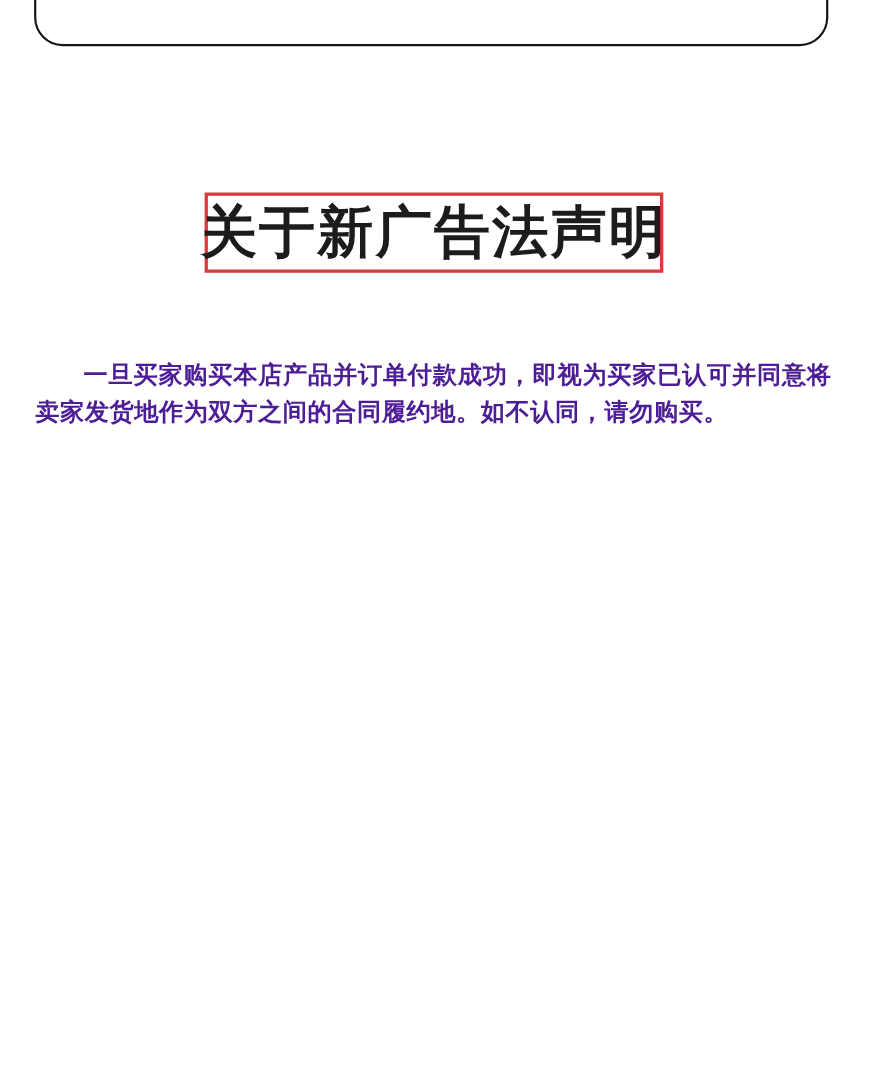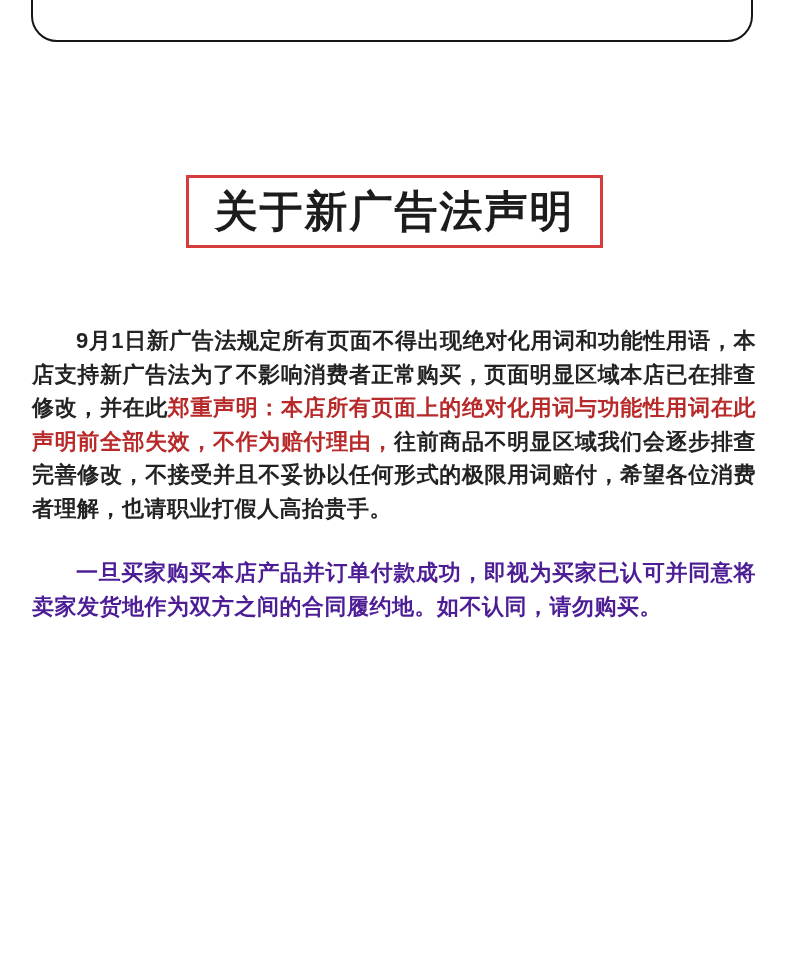--- a/index.html
+++ b/index.html
@@ -36,21 +36,21 @@
     width: 417px;
     height: 73px;
     box-sizing: border-box;
     border: 3px solid #d63c3c;
     background: #ffffff;
     display: flex;
     align-items: center;
     justify-content: center;
   }
   .title-text {
-    font-size: 43px;
+    font-size: 51px;
     font-weight: 700;
     color: #1c1c1c;
     letter-spacing: 2px;
     white-space: nowrap;
   }
 
   
   .statement-body {
     position: absolute;
     left: 32px;
@@ -80,17 +80,16 @@
 
 <div class="card-bottom">
   
 </div>
 
 <div class="title-box">
   <span class="title-text">关于新广告法声明</span>
 </div>
 
 <div class="statement-body">
-  <p><span>9月1日新广告法规定所有页面不得出现绝对化用词和功能性用语，本店支持新广告法为了不影响消费者正常购买，页面明显区域本店已在排查修改，并在此</span><span class="red-text">郑重声明：本店所有页面上的绝对化用词与功能性用词在此声明前全部失效，不作为赔付理由，</span><span>往前商品不明显区域我们会逐步排查完善修改，不接受并且不妥协以任何形式的极限用词赔付，希望各位消费者理解，也请职业打假人高抬贵手。</span></p>
 
 
   <p class="red-para">一旦买家购买本店产品并订单付款成功，即视为买家已认可并同意将卖家发货地作为双方之间的合同履约地。如不认同，请勿购买。</p>
 </div>
 
 </body></html>

